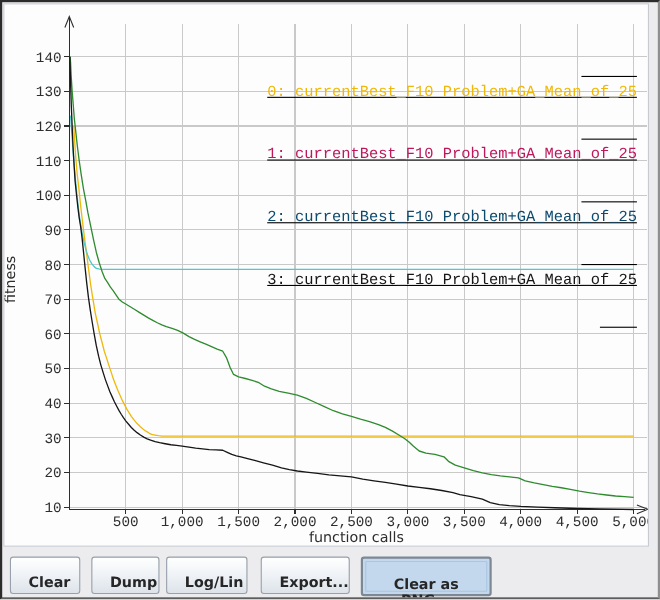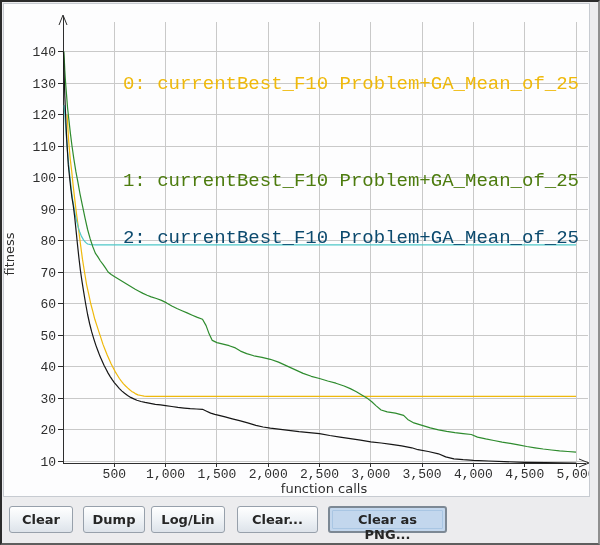--- a/index.html
+++ b/index.html
@@ -13,32 +13,32 @@
   .plot-panel{
     position:absolute;left:1px;top:1px;width:587px;height:494px;
     box-sizing:border-box;background:#FDFDFE;border:1px solid #C7CBD1;
   }
   .plot-panel svg{position:absolute;left:0;top:0;}
   text.tick{font-family:"Liberation Mono","DejaVu Sans Mono",monospace;font-size:13px;fill:#2E2E2E;}
   text.axis-label{font-family:"DejaVu Sans",sans-serif;font-size:13px;fill:#2E2E2E;}
   .legend{
     position:absolute;top:33px;right:10px;text-align:right;
     font-family:"Liberation Mono","DejaVu Sans Mono",monospace;
-    font-size:19px;line-height:19px;white-space:pre;
+    font-size:14px;line-height:19px;white-space:pre;text-decoration:underline;
   }
   .btn-bar{
     position:absolute;left:0;top:504px;right:0;height:37px;
     display:flex;align-items:flex-start;padding-left:7px;box-sizing:border-box;
   }
   .btn{
     position:relative;height:27px;box-sizing:border-box;
     border:1px solid #97A0AB;border-radius:3px;
     background:linear-gradient(#FFFFFF,#EDF1F5 55%,#DDE3EA);
     font-family:"DejaVu Sans",sans-serif;font-weight:bold;font-size:13px;color:#262626;
-    padding:4px;cursor:default;
+    padding:16px;cursor:default;
   }
   .btn.focused{
     background:#C3D7ED;
     border:2px solid #7C8894;
   }
   .focus-ring{
     position:absolute;inset:2px;border:1px solid #A9C6E3;border-radius:1px;pointer-events:none;
   }
 </style>
 </head>
@@ -127,29 +127,30 @@
         <polyline points="63.1,110.5 64.6,135.7 66.2,154.6 67.7,167.2 69.3,182.9 70.8,195.6 72.3,208.2 74.4,223.9 76.4,239.7 78.5,255.4 80.5,268.0 82.6,280.6 84.7,290.1 86.7,299.5 88.8,307.4 90.8,315.3 92.9,321.6 94.9,327.9 97.0,334.1 99.0,340.4 101.1,345.8 103.1,350.8 105.2,355.6 107.2,360.0 109.3,364.1 111.3,367.9 113.4,371.3 115.4,374.5 117.5,377.3 119.5,379.8 121.6,382.0 123.6,383.9 125.7,385.8 127.7,387.4 129.8,388.6 131.8,389.9 133.9,390.9 137.0,391.5 140.1,392.1 143.1,392.4 572.0,392.4" fill="none" stroke="#EFB90C" stroke-width="1.2" stroke-linejoin="round"></polyline>
         <polyline points="60.2,101.1 60.8,110.5 61.7,123.1 62.6,135.7 63.6,148.3 64.7,160.9 66.0,173.5 67.2,184.5 68.4,194.0 69.8,202.5 71.3,211.3 72.9,218.2 74.4,223.9 75.9,228.6 77.5,232.4 79.5,235.9 81.6,238.4 83.6,240.0 86.7,240.6 91.8,240.9 572.0,240.9" fill="none" stroke="#4FC8C8" stroke-width="1.2" stroke-linejoin="round"></polyline>
         <polyline points="59.8,47.5 60.2,53.8 60.8,66.4 61.6,79.0 62.6,91.6 63.6,104.2 65.0,116.8 66.4,129.4 68.0,142.0 69.8,154.6 71.8,167.2 73.9,178.2 75.9,189.3 78.5,201.9 81.1,214.4 83.6,225.5 86.2,234.9 88.8,242.8 91.3,249.1 93.9,252.9 96.4,257.0 99.0,260.4 101.6,264.2 104.1,268.0 107.2,270.5 110.3,272.4 114.4,274.9 118.5,277.4 122.6,280.0 126.7,282.5 130.8,285.0 134.9,287.2 139.0,289.4 143.1,291.3 147.2,292.9 152.4,294.5 157.5,296.4 162.6,298.9 167.8,302.0 172.9,304.5 178.0,306.7 183.1,308.9 188.3,311.2 193.4,313.4 198.5,315.3 202.1,321.6 205.2,330.1 208.3,336.4 212.9,338.6 219.1,340.1 225.2,341.7 231.4,343.9 236.5,347.1 242.7,349.6 249.8,351.8 258.0,353.4 266.3,355.3 274.5,358.1 282.7,361.9 290.9,365.6 299.1,369.4 307.3,372.3 315.5,374.5 323.7,377.0 331.9,379.2 340.1,382.0 346.3,384.6 352.4,387.7 358.6,391.5 363.7,394.6 367.8,397.8 371.9,401.6 377.1,406.0 383.2,407.9 391.4,409.1 399.6,411.3 403.7,415.4 409.9,418.9 418.1,421.4 426.3,423.9 434.5,425.8 442.7,427.4 450.9,428.6 459.1,429.6 467.3,430.5 473.5,433.1 481.7,434.9 489.9,436.5 498.1,438.1 506.3,439.4 514.5,440.9 522.8,442.5 531.0,443.8 539.2,445.0 547.4,446.0 555.6,446.9 563.8,447.5 572.0,448.2" fill="none" stroke="#2E8B2E" stroke-width="1.2" stroke-linejoin="round"></polyline>
         <polyline points="59.5,47.5 59.8,57.0 60.2,72.7 60.8,91.6 61.6,110.5 62.4,129.4 63.3,145.2 64.3,160.9 65.6,173.5 66.8,184.5 68.0,194.0 69.3,201.9 70.5,211.3 71.8,223.9 73.4,239.7 74.9,253.8 76.4,266.4 78.0,277.4 79.5,286.9 81.6,299.5 83.6,310.5 85.7,320.0 87.7,327.9 89.8,334.8 91.8,341.1 93.9,346.8 95.9,352.1 98.0,356.8 100.0,361.2 102.1,365.3 104.1,369.1 106.2,372.6 108.2,375.7 110.3,378.6 112.9,381.7 115.4,384.6 118.0,387.1 120.6,389.3 123.6,391.5 126.7,393.4 129.8,394.9 132.9,396.2 137.0,397.5 141.1,398.4 146.2,399.4 151.3,400.3 156.5,400.9 161.6,401.6 167.8,402.5 173.9,403.4 180.1,404.1 186.2,404.7 192.4,405.0 198.5,405.3 202.6,407.2 206.7,409.1 210.8,410.4 215.0,411.3 221.1,412.9 228.3,414.8 235.5,416.7 243.7,418.9 251.9,421.4 259.1,423.0 266.3,424.2 274.5,425.2 284.7,426.4 295.0,427.7 305.2,428.6 315.5,429.6 325.8,431.5 336.0,433.1 346.3,434.6 356.5,436.2 366.8,437.8 377.1,439.0 387.3,440.3 397.6,441.9 407.8,443.8 414.0,445.7 424.3,447.5 434.5,449.8 441.7,452.9 449.9,454.8 459.1,455.7 469.4,456.4 484.8,457.0 500.2,457.6 520.7,458.3 541.2,458.6 572.0,459.2" fill="none" stroke="#161616" stroke-width="1.2" stroke-linejoin="round"></polyline>
         <text x="320" y="489" text-anchor="middle" class="axis-label">function calls</text>
         <text x="10" y="250" text-anchor="middle" class="axis-label" transform="rotate(-90,10,250)">fitness</text>
       </svg>
 
     <div class="legend">
       <div style="color: rgb(239, 185, 12);">0: currentBest_F10 Problem+GA_Mean_of_25</div>
-      <div style="color: #4d7c0f; margin-top: 40px;">1: currentBest_F10 Problem+GA_Mean_of_25</div>
+      <div style="color: #be185d;">1: currentBest_F10 Problem+GA_Mean_of_25</div>
       <div style="color: #0c4a6e;">2: currentBest_F10 Problem+GA_Mean_of_25</div>
+      <div style="color: rgb(22, 22, 22);">3: currentBest_F10 Problem+GA_Mean_of_25</div>
     </div>
   </div>
 
   <div class="btn-bar">
     <button class="btn" style="width:64px;margin-left:0;">Clear</button>
     <button class="btn" style="width:62px;margin-left:10px;">Dump</button>
     <button class="btn" style="width:74px;margin-left:6px;">Log/Lin</button>
-    <button class="btn" style="width:81px;margin-left:12px;">Clear...</button>
+    <button class="btn" style="width:81px;margin-left:12px;">Export...</button>
     <button class="btn focused" style="width:119px;margin-left:10px;">
       <span>Clear as PNG...</span>
       <span class="focus-ring"></span>
     </button>
   </div>
 
 </div>
 
 </body></html>

